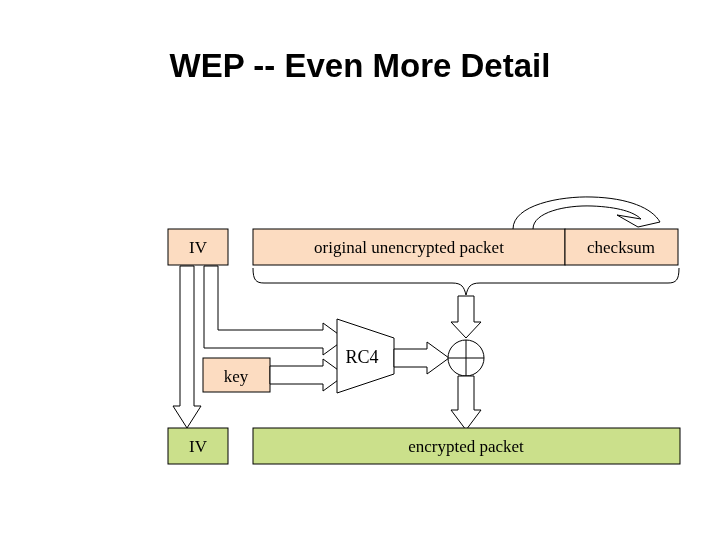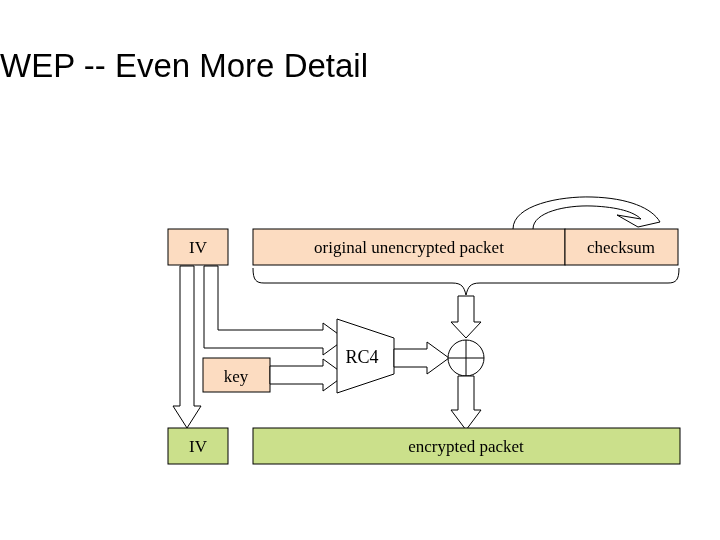--- a/index.html
+++ b/index.html
@@ -13,24 +13,24 @@
     height: 540px;
     background: #ffffff;
     overflow: hidden;
     font-family: "Liberation Sans", sans-serif;
   }
   #slide-title {
     position: absolute;
     left: 0;
     top: 47px;
     width: 720px;
-    text-align: left;
+    text-align: center;
     font-family: "Liberation Sans", sans-serif;
     font-size: 33px;
-    font-weight: 400;
+    font-weight: 700;
     color: #000000;
     letter-spacing: 0px;
     white-space: nowrap;
   }
   #diagram {
     position: absolute;
     left: 0;
     top: 0;
   }
   .box-label {

